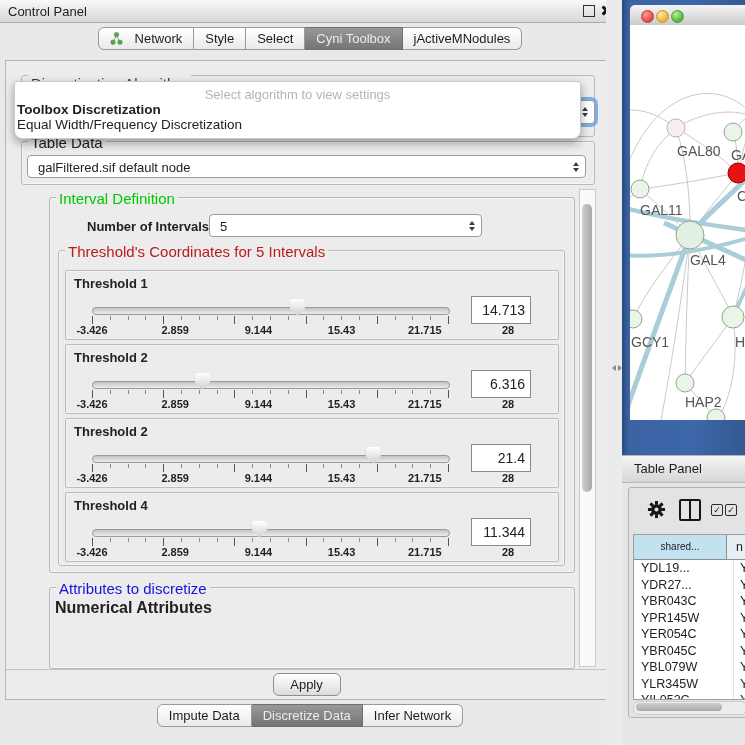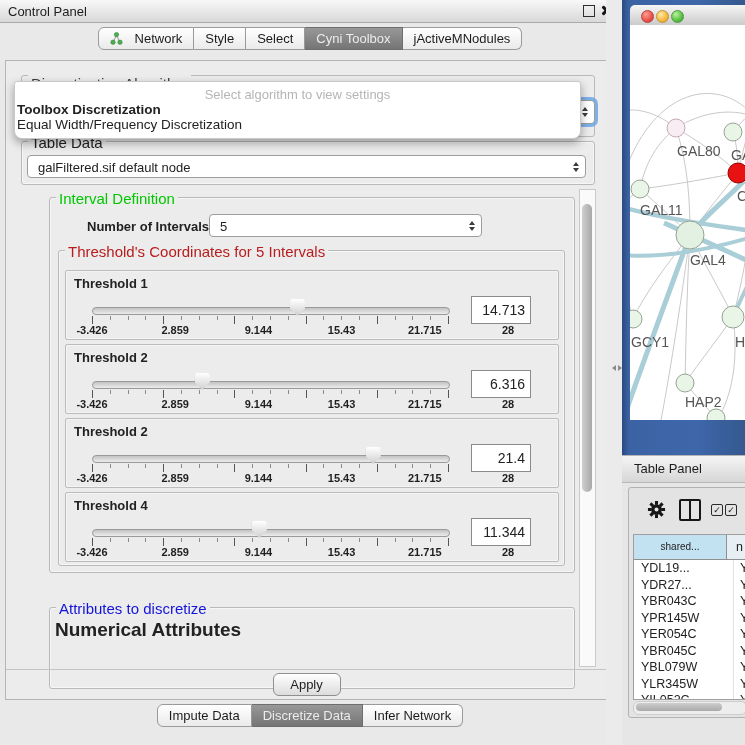--- a/index.html
+++ b/index.html
@@ -63,22 +63,22 @@
        clip-path:polygon(10% 0,90% 0,100% 14%,100% 55%,50% 100%,0 55%,0 14%);
        filter:drop-shadow(0 0 1px #777)}
   .ticks{position:absolute;left:26px;top:45px;width:356px;height:9px}
   .tick{position:absolute;top:0;width:1px;height:8px;background:#555}
   .tick.minor{height:4px;background:#8a8a8a}
   .ticklabels{position:absolute;left:26px;top:53px;width:416px;height:12px}
   .ticklab{position:absolute;transform:translateX(-50%);font-size:11px;font-weight:bold;color:#1f1f1f;white-space:nowrap}
   .valbox{position:absolute;left:405px;top:25px;width:53px;height:26px;background:#fff;border:1px solid #8a8a8a;
        font-size:14px;text-align:right;line-height:26px;padding-right:5px}
   
-  .attr-group{left:43px;top:546px;width:524px;height:80px}
-  .attr-sub{position:absolute;left:5px;top:11px;font-size:19px;font-weight:bold}
+  .attr-group{left:43px;top:526px;width:524px;height:80px}
+  .attr-sub{position:absolute;left:5px;top:11px;font-size:16px;font-weight:bold}
   .listbox{position:absolute;left:6px;top:29px;width:508px;height:47px;background:#fff;border:1px solid #9a9a9a;overflow:hidden}
   .attr-item{padding-left:12px;font-size:13px;line-height:14.6px;white-space:nowrap}
   .list-sb{position:absolute;right:0;top:0;width:12px;height:100%;background:#f1f1f1;border-left:1px solid #d0d0d0}
   .list-sb-thumb{position:absolute;left:1.5px;top:2px;width:8px;height:30px;border-radius:4px;background:#b3b3b3}
   
   .apply-bar{position:absolute;left:0;top:608px;width:100%;height:29px;border-top:1px solid #c4c4c4;
        display:flex;justify-content:center;align-items:center}
   .apply-btn{width:66px;height:21px;font-size:13px;text-align:center;line-height:21px;
        background:linear-gradient(#ffffff,#dcdcdc);border:1px solid #8f8f8f;border-radius:6px}
   #bottom-tabs{top:704px}

